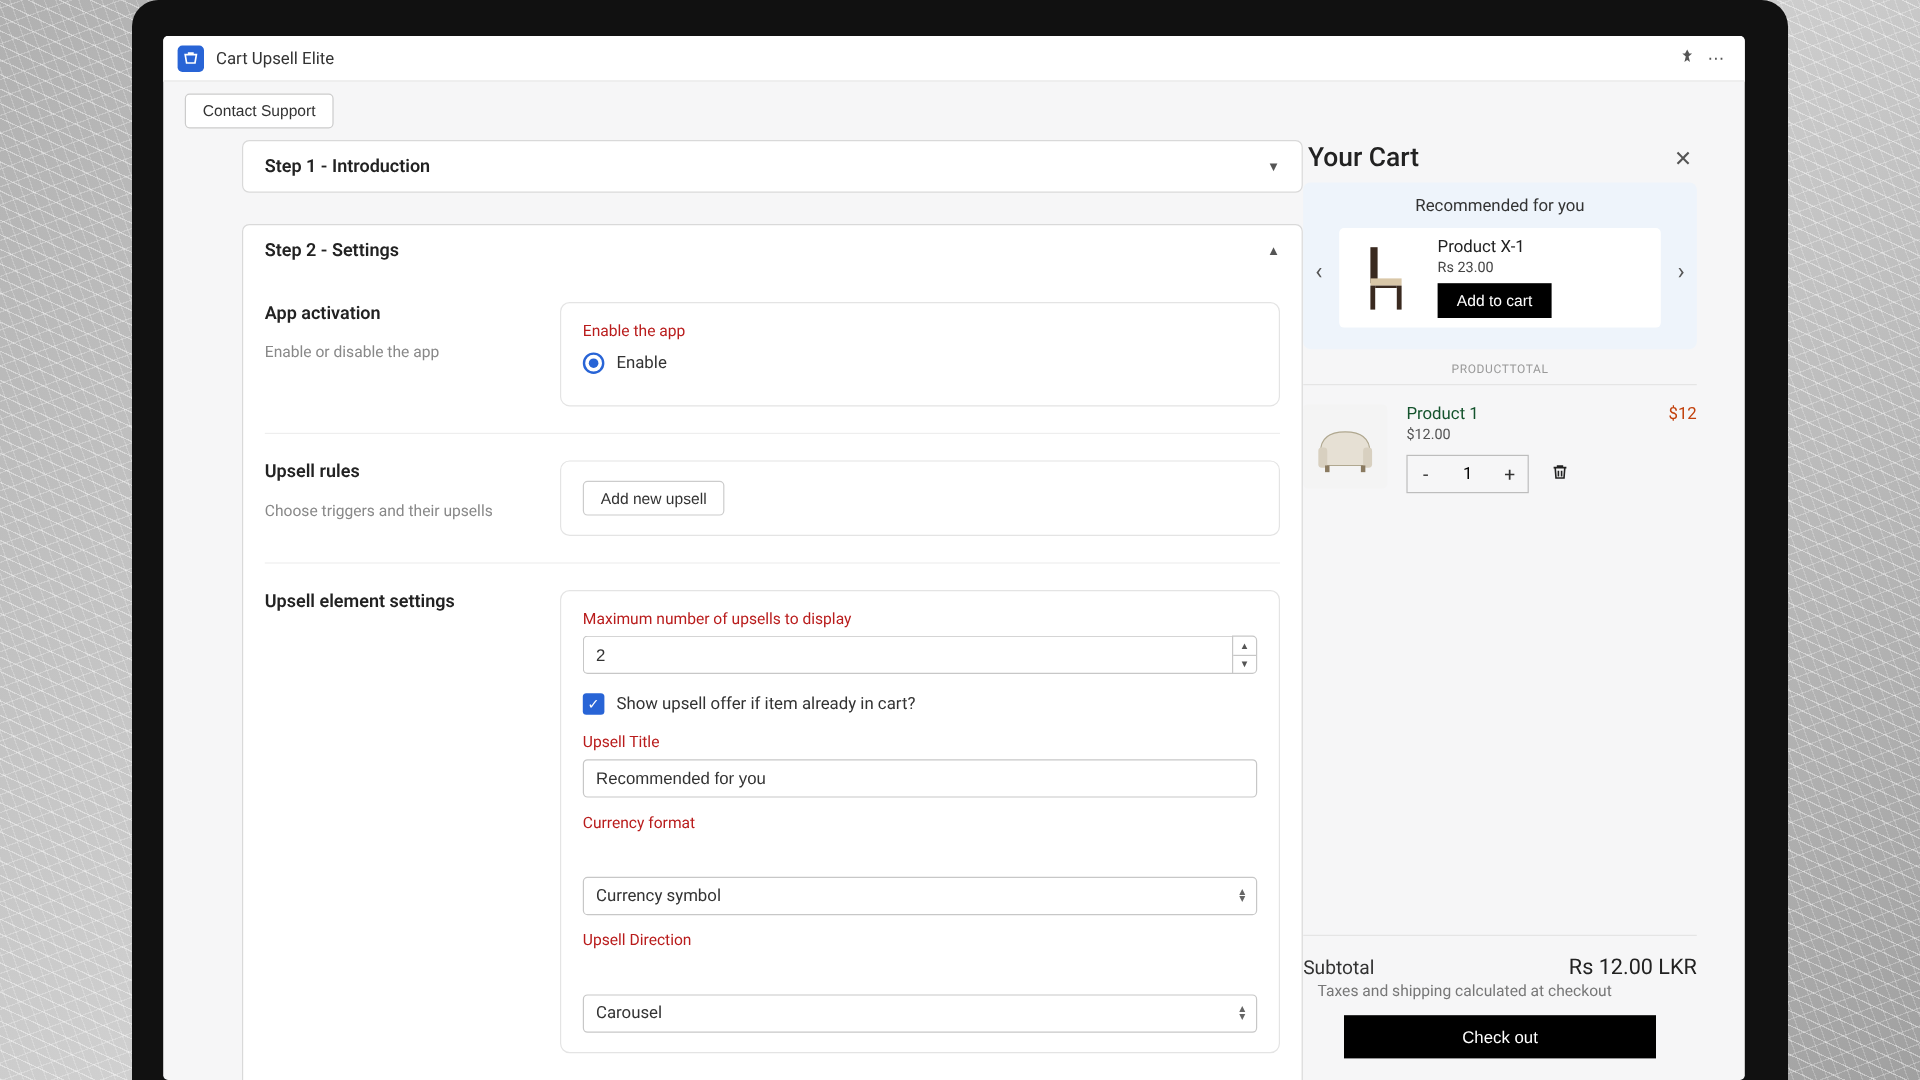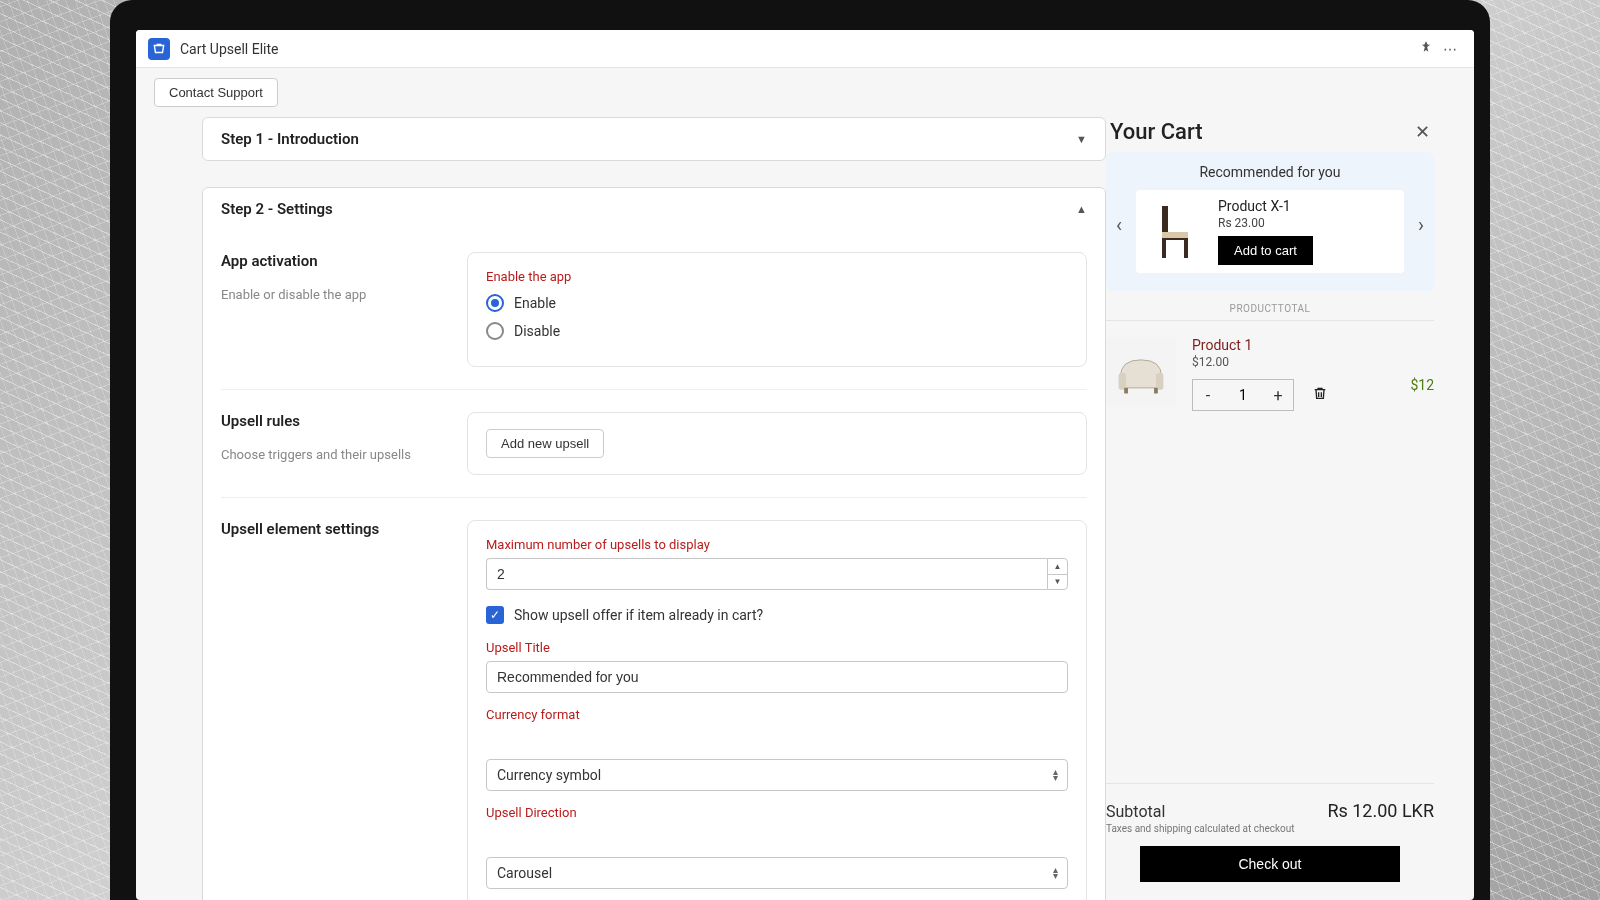--- a/index.html
+++ b/index.html
@@ -11,21 +11,21 @@
   }
   .scratches {
     position:absolute; inset:0; pointer-events:none;
     background:
       repeating-linear-gradient(25deg, rgba(255,255,255,0.4) 0 1px, transparent 1px 11px),
       repeating-linear-gradient(-20deg, rgba(255,255,255,0.25) 0 1px, transparent 1px 14px),
       repeating-linear-gradient(70deg, rgba(255,255,255,0.2) 0 1px, transparent 1px 9px);
   }
   .laptop {
     position: absolute; top: 0; left: 110px; width: 1380px; height: 900px;
-    background: #111; border-radius: 22px 22px 0 0; padding: 30px 16px 0 26px;
+    background: #111; border-radius: 22px 22px 0 0; padding: 30px 36px 0 26px;
   }
   .screen {
     background: #f6f6f7; width: 100%; height: 100%;
     border-radius: 4px; overflow: hidden; display:flex; flex-direction:column;
   }
   .app-header {
     display:flex; align-items:center; height:38px; padding:0 12px;
     border-bottom:1px solid #e5e5e5;
     background:#fff;
     font-size:14px; color:#333;
@@ -148,37 +148,37 @@
     border-bottom:1px solid #e5e5e5;
   }
   .cart-line {
     display:flex; align-items:flex-start; gap:16px; padding:16px 0;
   }
   .line-thumb {
     width:70px; height:70px; background:#f4f4f4; border-radius:4px;
     display:flex; align-items:center; justify-content:center;
   }
   .line-info { flex:1; }
-  .line-name { font-size:14px; color:#7f1d1d; }
+  .line-name { font-size:14px; color:#14532d; }
   .line-price { font-size:12px; color:#555; margin:2px 0 10px 0;}
-  .line-total { font-size:14px; color:#4d7c0f;margin-top:40px; }
+  .line-total { font-size:14px; color:#c2410c; }
   .qty-row { display:flex; align-items:center; gap:18px; }
   .qty-box {
     border:1px solid #bdbdbd; display:flex; align-items:center;
     height:32px;
   }
   .qty-btn { width:30px; text-align:center; font-size:16px; cursor:pointer; color:#333;}
   .qty-val { width:40px; text-align:center; font-size:14px; }
   .trash { font-size:16px; color:#333; cursor:pointer; }
 
   .cart-footer { margin-top:auto; padding:6px 0 18px 0; border-top:1px solid #e5e5e5;}
   .sub-row { display:flex; justify-content:space-between; align-items:baseline; padding-top:10px;}
   .sub-label { font-size:16px; color:#333; }
   .sub-amount { font-size:18px; color:#222; }
-  .tax-note { font-size:10px; color:#777; margin:2px 0 12px 0;}
+  .tax-note { font-size:13px; color:#777; margin:2px 0 12px 12px;}
   .checkout-btn {
     width:260px; margin:0 auto; display:block; background:#000; color:#fff;
     border:none; padding:10px 0; font-size:14px; cursor:pointer;
   }
 
   
   .chair1 { width:46px; height:60px; }
   .armchair { width:56px; height:50px; }
 </style>
 </head>
@@ -232,24 +232,20 @@
                 <h4>App activation</h4>
                 <p>Enable or disable the app</p>
               </div>
               <div class="section-right">
                 <div class="card">
                   <span class="field-label">Enable the app</span>
                   <div class="radio-row">
                     <div class="radio checked"></div>
                     <span>Enable</span>
                   </div>
-                  <div class="radio-row">
-                    <div class="radio"></div>
-                    <span>Disable</span>
-                  </div>
                 </div>
               </div>
             </div>
 
             <div class="section">
               <div class="section-left">
                 <h4>Upsell rules</h4>
                 <p>Choose triggers and their upsells</p>
               </div>
               <div class="section-right">

